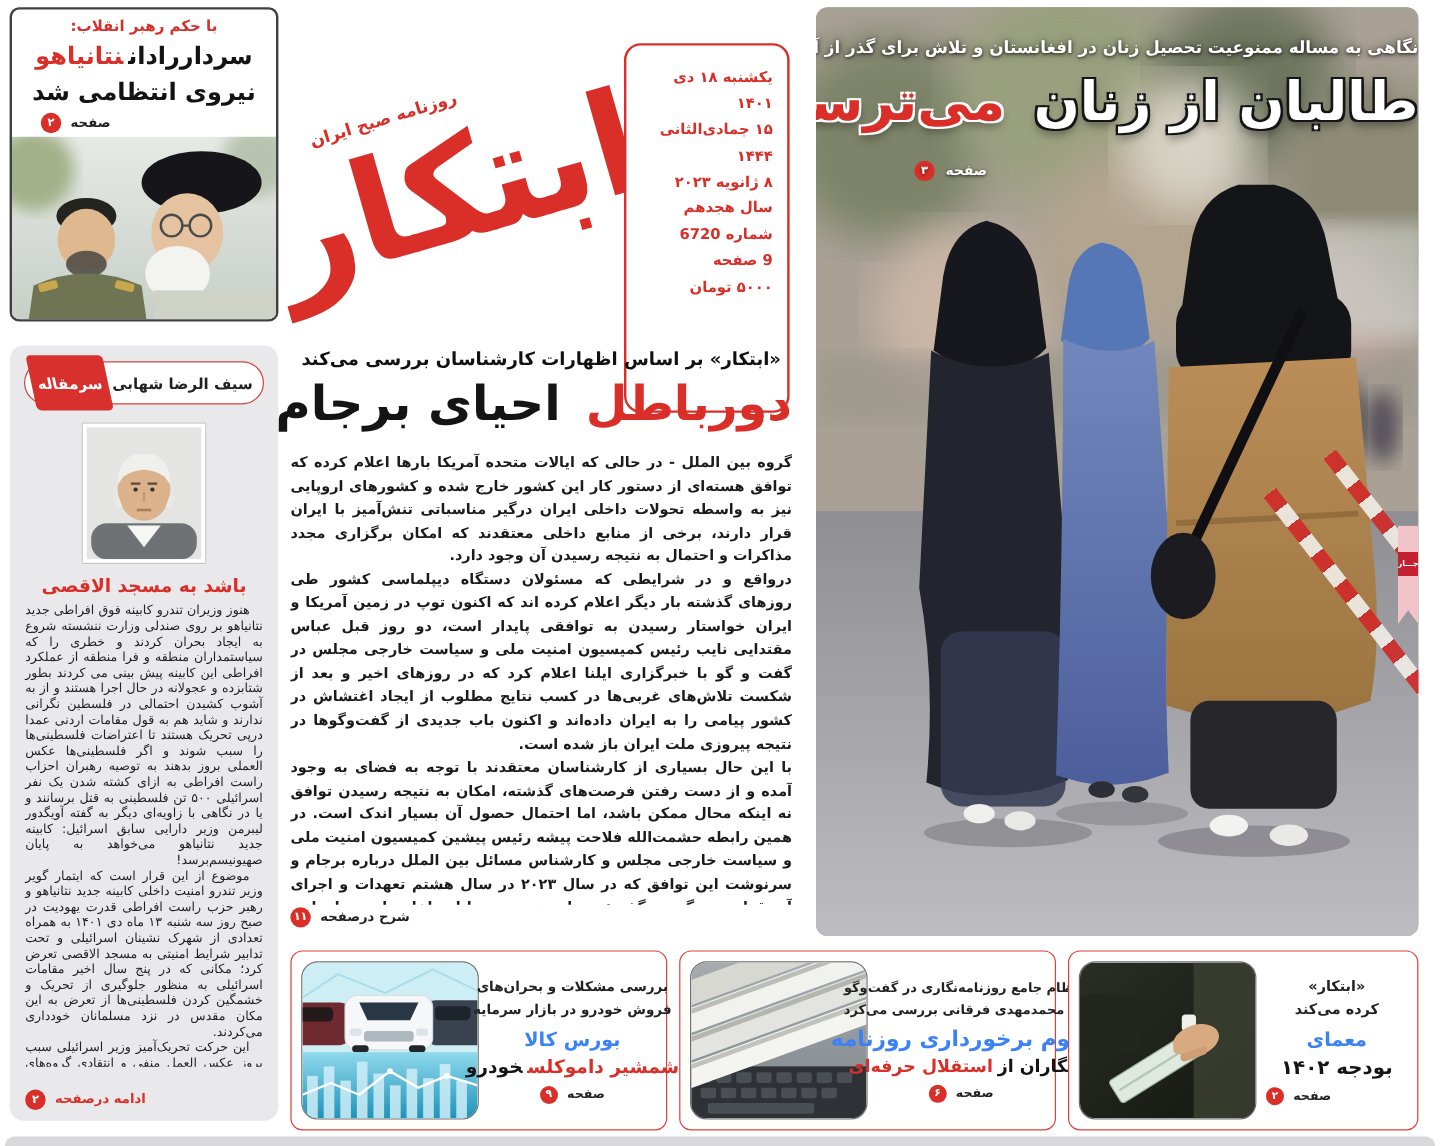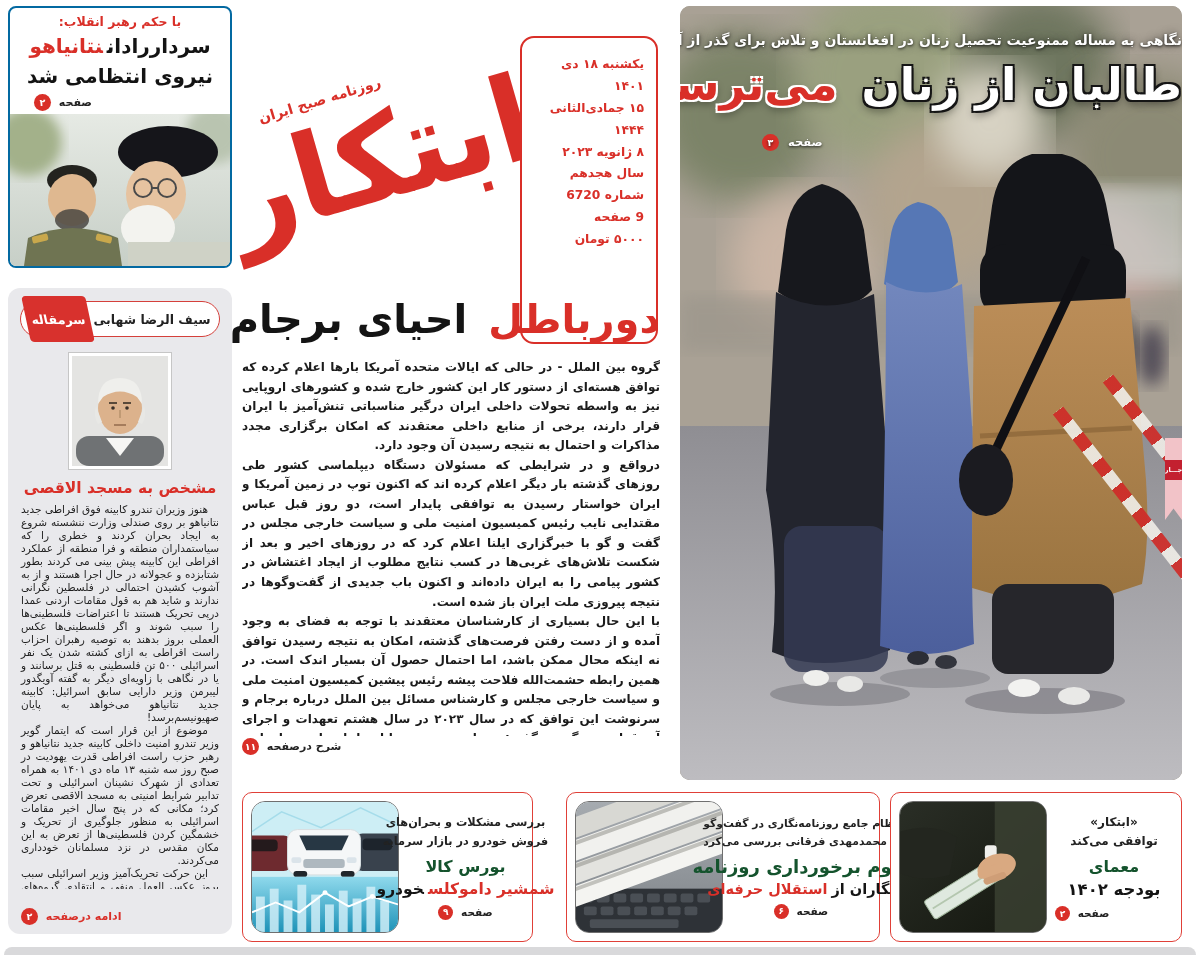--- a/index.html
+++ b/index.html
@@ -4,21 +4,21 @@
 <style>
   *{box-sizing:border-box;margin:0;padding:0}
   html,body{background:#f3f3f3}
   body{font-family:"DejaVu Sans",sans-serif}
   #canvas{position:relative;width:1200px;height:955px;background:#fff;overflow:hidden;margin:0 auto}
   .red{color:#d92f28}
   .circ{display:inline-flex;width:17px;height:17px;border-radius:50%;background:#d92f28;color:#fff;
         font-size:9.5px;font-weight:bold;align-items:center;justify-content:center;vertical-align:middle;flex:none}
 
   
-  .top-story{position:absolute;left:8px;top:6px;width:224px;height:262px;border:2px solid #0369a1;
+  .top-story{position:absolute;left:8px;top:6px;width:224px;height:262px;border:2px solid #404040;
              border-radius:8px;background:#fff;overflow:hidden;direction:rtl;text-align:center}
   .ts-kicker{font-size:12.5px;font-weight:bold;margin-top:6px}
   .ts-headline{font-size:20px;font-weight:bold;line-height:1.5;color:#131313;margin-top:2px;white-space:nowrap}
   .ts-headline span{margin:0 2px}
   .ts-pageref{direction:rtl;text-align:left;padding:3px 0 4px 24px;font-size:11px;font-weight:bold;color:#222}
   .ts-pageref .circ{margin-right:4px}
   .ts-photo{position:absolute;left:0;right:0;bottom:0;height:152px}
   .ts-photo svg{width:100%;height:100%;display:block}
 
   
@@ -81,26 +81,26 @@
   .ma-more{text-align:left;font-size:11px;font-weight:bold;color:#222;margin-top:2px}
   .ma-more .circ{margin-right:4px}
 
   
   .teaser{position:absolute;top:792px;height:150px;border:1.5px solid #e04038;border-radius:10px;background:#fff;
           display:flex;flex-direction:row;align-items:center;padding:8px;gap:8px}
   .t-img{width:148px;height:132px;border-radius:14px;overflow:hidden;border:1px solid #6f6f6f;flex:none}
   .t-img svg{width:100%;height:100%;display:block}
   .t-text{flex:1;direction:rtl;display:flex;flex-direction:column;align-items:center;justify-content:center;gap:4px;min-width:0}
   .t-kicker{font-size:11.3px;font-weight:bold;color:#222;text-align:center;line-height:1.6;white-space:nowrap}
-  .t-title1{font-size:16px;font-weight:bold;color:#14532d;white-space:nowrap;margin-top:2px}
+  .t-title1{font-size:16px;font-weight:bold;color:#3b82f6;white-space:nowrap;margin-top:2px}
   .t-title2{font-size:15.5px;font-weight:bold;color:#141414;white-space:nowrap}
   .t-title2 span{margin:0 2px}
   .t-pageref{font-size:10.5px;font-weight:bold;color:#222;margin-top:3px}
   .t-pageref .circ{margin-right:4px;width:15px;height:15px;font-size:9px}
-  .teaser-1{left:242px;width:291px}
+  .teaser-1{left:242px;width:314px}
   .teaser-2{left:566px;width:314px}
   .teaser-3{left:890px;width:292px}
   .teaser-3 .t-pageref{align-self:flex-end}
 
   .bottom-bar{position:absolute;left:4px;right:4px;top:947px;height:8px;background:#d9d9db;border-radius:8px 8px 0 0}
 </style>
 </head>
 <body>
 
 <div id="canvas">
@@ -257,33 +257,34 @@
         <path d="M24,50 q-3,10 2,18 l4,-2 z" fill="#e8e8e5"></path>
         <path d="M72,50 q3,10 -2,18 l-4,-2 z" fill="#e8e8e5"></path>
         <line x1="37" y1="47" x2="45" y2="47" stroke="#5a4a3a" stroke-width="2"></line>
         <line x1="51" y1="47" x2="59" y2="47" stroke="#5a4a3a" stroke-width="2"></line>
         <circle cx="41" cy="52" r="1.8" fill="#3a3028"></circle>
         <circle cx="55" cy="52" r="1.8" fill="#3a3028"></circle>
         <line x1="48" y1="54" x2="48" y2="62" stroke="#c09a74" stroke-width="2"></line>
         <line x1="42" y1="69" x2="54" y2="69" stroke="#a57c5c" stroke-width="2"></line>
       </svg>
     </div>
-    <h3 class="ed-title red">مشخص به مسجد الاقصی</h3>
+    <h3 class="ed-title red">باشد به مسجد الاقصی</h3>
     <div class="ed-body">
       <p>هنوز وزیران تندرو کابینه فوق افراطی جدید نتانیاهو بر روی صندلی وزارت ننشسته شروع به ایجاد بحران کردند و خطری را که سیاستمداران منطقه و فرا منطقه از عملکرد افراطی این کابینه پیش بینی می کردند بطور شتابزده و عجولانه در حال اجرا هستند و از به آشوب کشیدن احتمالی در فلسطین نگرانی ندارند و شاید هم به قول مقامات اردنی عمدا درپی تحریک هستند تا اعتراضات فلسطینی‌ها را سبب شوند و اگر فلسطینی‌ها عکس العملی بروز بدهند به توصیه رهبران احزاب راست افراطی به ازای کشته شدن یک نفر اسرائیلی ۵۰۰ تن فلسطینی به قتل برسانند و یا در نگاهی با زاویه‌ای دیگر به گفته آویگدور لیبرمن وزیر دارایی سابق اسرائیل: کابینه جدید نتانیاهو می‌خواهد به پایان صهیونیسم‌برسد!</p>
       <p>موضوع از این قرار است که ایتمار گویر وزیر تندرو امنیت داخلی کابینه جدید نتانیاهو و رهبر حزب راست افراطی قدرت یهودیت در صبح روز سه شنبه ۱۳ ماه دی ۱۴۰۱ به همراه تعدادی از شهرک نشینان اسرائیلی و تحت تدابیر شرایط امنیتی به مسجد الاقصی تعرض کرد؛ مکانی که در پنج سال اخیر مقامات اسرائیلی به منظور جلوگیری از تحریک و خشمگین کردن فلسطینی‌ها از تعرض به این مکان مقدس در نزد مسلمانان خودداری می‌کردند.</p>
       <p>این حرکت تحریک‌آمیز وزیر اسرائیلی سبب بروز عکس العمل منفی و انتقادی گروه‌های فلسطینی و کشورهای عرب و غیر عرب شد و آن را تقبیح کردند و به محکومیت آن بر خاستند و عملی نسنجیده و عبور از خطوط قرمز تلقی کردند.</p>
     </div>
     <div class="ed-cont">
       <span class="red">ادامه درصفحه</span>
       <span class="circ">۲</span>
     </div>
   </aside>
 
   <article class="main-art">
+    <div class="ma-kicker">«ابتکار» بر اساس اظهارات کارشناسان بررسی می‌کند</div>
     <h1 class="ma-headline">
       <span class="red">دورباطل</span>
       <span>احیای برجام</span>
     </h1>
     <div class="ma-body">
       <p>گروه بین الملل - در حالی که ایالات متحده آمریکا بارها اعلام کرده که توافق هسته‌ای از دستور کار این کشور خارج شده و کشورهای اروپایی نیز به واسطه تحولات داخلی ایران درگیر مناسباتی تنش‌آمیز با ایران قرار دارند، برخی از منابع داخلی معتقدند که امکان برگزاری مجدد مذاکرات و احتمال به نتیجه رسیدن آن وجود دارد.</p>
       <p>درواقع و در شرایطی که مسئولان دستگاه دیپلماسی کشور طی روزهای گذشته بار دیگر اعلام کرده اند که اکنون توپ در زمین آمریکا و ایران خواستار رسیدن به توافقی پایدار است، دو روز قبل عباس مقتدایی نایب رئیس کمیسیون امنیت ملی و سیاست خارجی مجلس در گفت و گو با خبرگزاری ایلنا اعلام کرد که در روزهای اخیر و بعد از شکست تلاش‌های غربی‌ها در کسب نتایج مطلوب از ایجاد اغتشاش در کشور پیامی را به ایران داده‌اند و اکنون باب جدیدی از گفت‌وگوها در نتیجه پیروزی ملت ایران باز شده است.</p>
       <p>با این حال بسیاری از کارشناسان معتقدند با توجه به فضای به وجود آمده و از دست رفتن فرصت‌های گذشته، امکان به نتیجه رسیدن توافق نه اینکه محال ممکن باشد، اما احتمال حصول آن بسیار اندک است. در همین رابطه حشمت‌الله فلاحت پیشه رئیس پیشین کمیسیون امنیت ملی و سیاست خارجی مجلس و کارشناس مسائل بین الملل درباره برجام و سرنوشت این توافق که در سال ۲۰۲۳ در سال هشتم تعهدات و اجرای آن قرار می گیریم گفت: برجام هم به مسایل داخلی‌مان ربط دارد. موضع آمریکا یا سیاست آنها در قبال ایران مشخص است. در قبال برجام همواره سیاست آمریکا کنترل ایران بوده است و برجام بخشی از سیاست تنش زدایی میان آمریکا و ایران نبوده است. آنها سعی می‌کنند ایران تضعیف شده را پای کار بیاورند. حتی قبل از بحران اوکراین هم ترجیح شان این بود که از فرصت احیای برجام استفاده نکند.</p>
     </div>
     <div class="ma-more">
@@ -423,21 +424,21 @@
           <line x1="26" y1="85" x2="106" y2="85" stroke="#b4c7af" stroke-width="2"></line>
         </g>
         <ellipse cx="98" cy="66" rx="20" ry="13" transform="rotate(-18 98 66)" fill="#d9a981"></ellipse>
         <rect x="78" y="66" width="26" height="8" rx="4" transform="rotate(-24 91 70)" fill="#d9a981"></rect>
         <rect x="84" y="74" width="24" height="7" rx="3.5" transform="rotate(-20 96 77)" fill="#cf9e77"></rect>
       </svg>
     </div>
     <div class="t-text">
       <div class="t-kicker" style="font-size:12px">
         <span>«ابتکار»</span><br>
-        <span>توافقی می‌کند</span>
+        <span>کرده می‌کند</span>
       </div>
       <div class="t-title1 red">معمای</div>
       <div class="t-title2" style="font-size:16.5px">بودجه ۱۴۰۲</div>
       <div class="t-pageref">
         <span>صفحه</span>
         <span class="circ">۲</span>
       </div>
     </div>
   </section>
 

